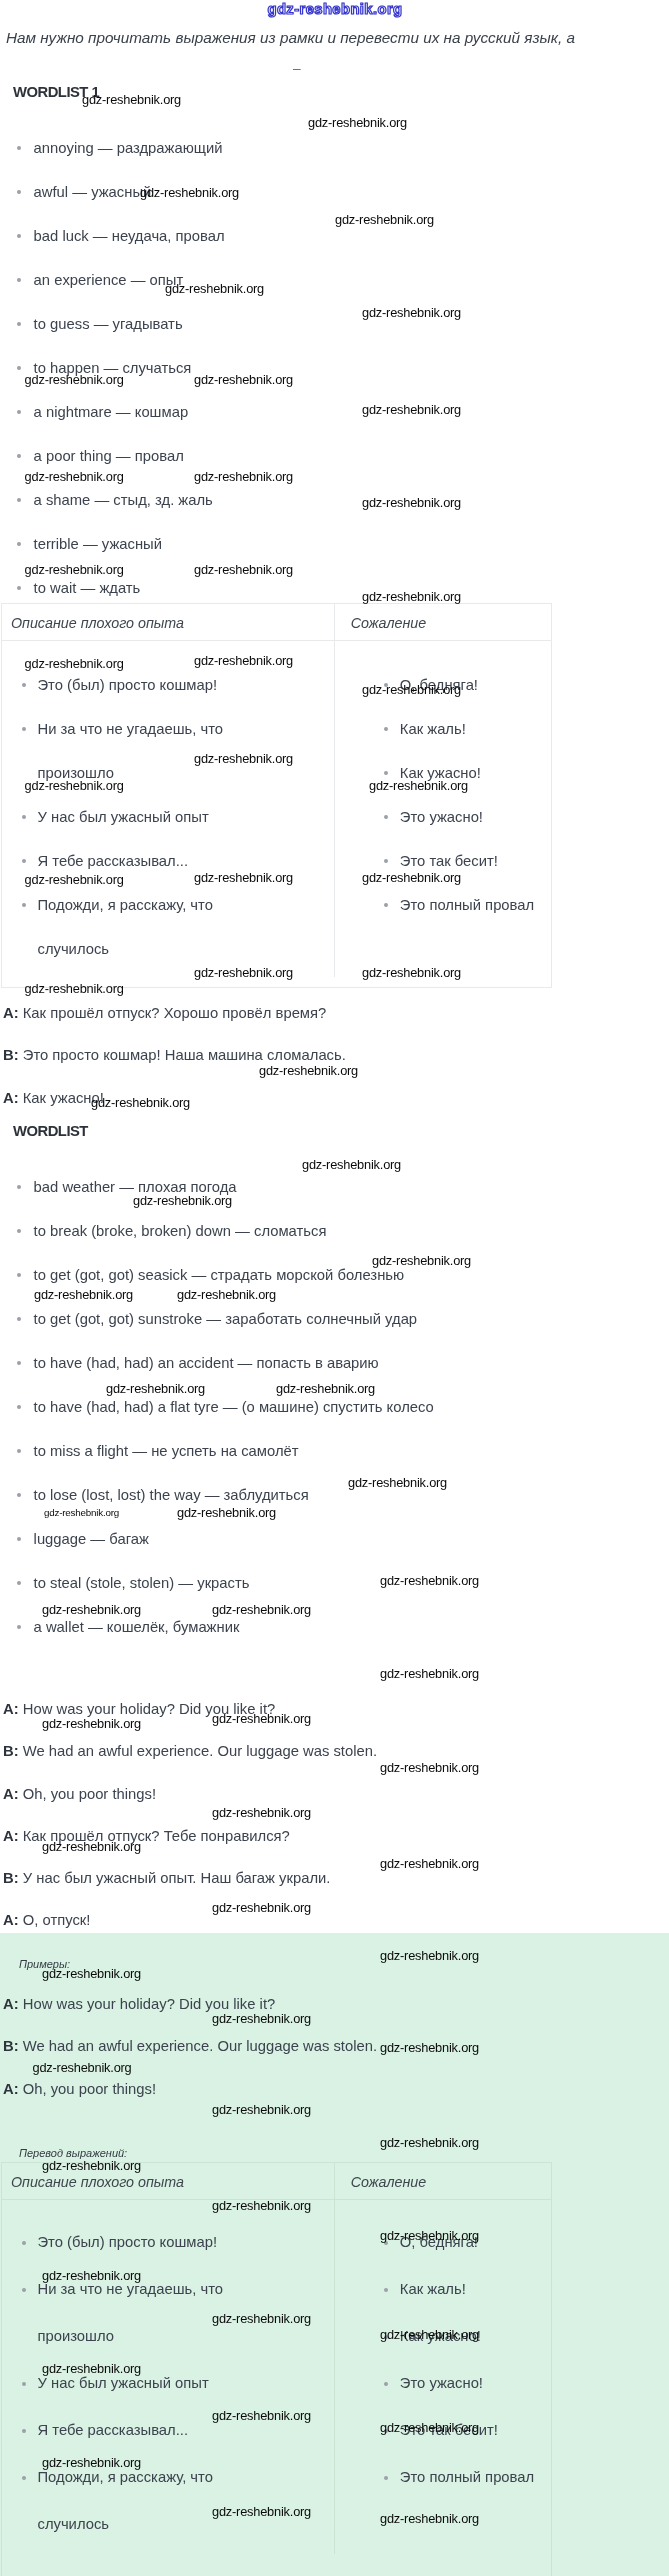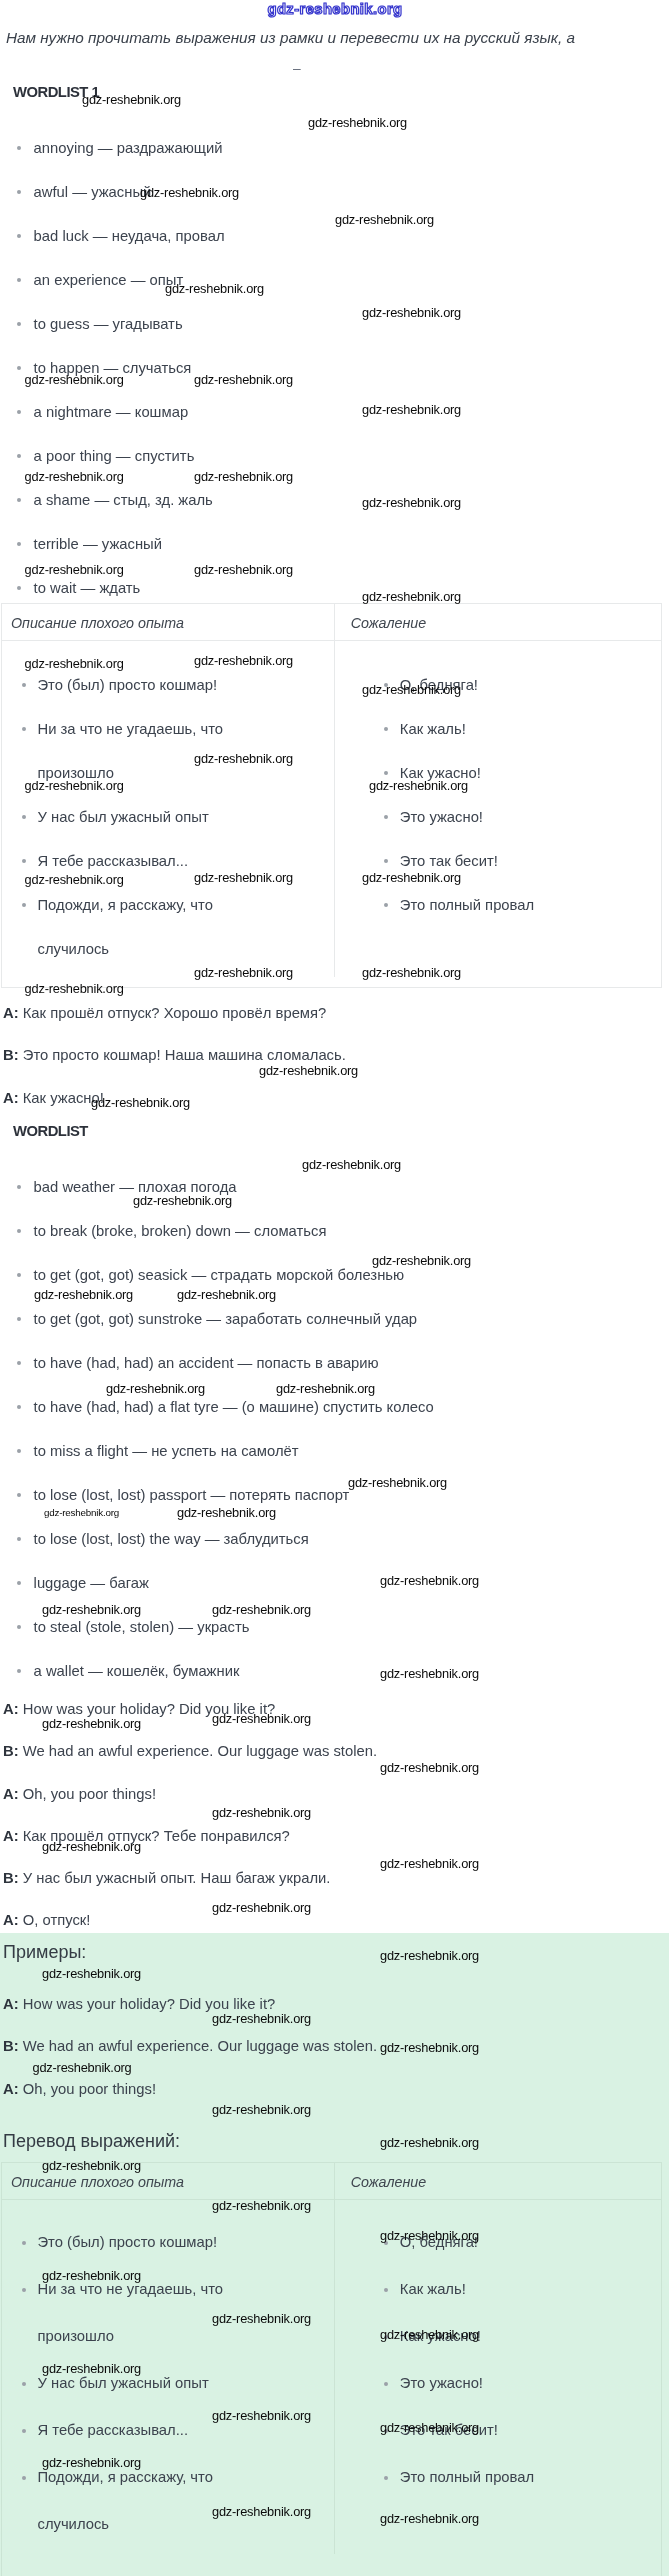--- a/index.html
+++ b/index.html
@@ -16,21 +16,21 @@
   
   .intro{position:absolute;left:5.9px;top:13.8px;font-size:15.3px;color:#3a414b;font-style:italic;}
   .dash-art{position:absolute;left:293px;top:61px;font-size:13.8px;color:#6b7280;}
   .wl-title{position:absolute;left:1px;margin:0;font-size:14.8px;font-weight:700;
       letter-spacing:-0.5px;color:#2c313a;padding-left:12px;}
   ul.wl{position:absolute;left:6px;margin:0;padding:0;list-style:none;font-size:14.8px;width:611px;}
   ul.wl li{position:relative;height:44px;padding-left:27.6px;line-height:18.7px;}
   ul.wl li::before{content:"";position:absolute;left:10.8px;top:6.9px;width:3.9px;height:3.9px;
       border-radius:50%;background:#9ba1a8;}
   
-  .tbl{position:absolute;left:1px;width:661px;box-sizing:border-box;border:1px solid #e7e9ea;}
+  .tbl{position:absolute;left:1px;width:551px;box-sizing:border-box;border:1px solid #e7e9ea;}
   .t2{border-color:#cbe4d4;}
   .tbl-head{display:flex;border-bottom:1px solid #e7e9ea;}
   .t2 .tbl-head{border-color:#cbe4d4;}
   .th{flex:0 0 332px;font-style:italic;font-size:14.3px;color:#3f464f;box-sizing:border-box;
       padding:10.8px 0 8.9px 8.9px;}
   .th-2{flex:1;border-left:1px solid #e7e9ea;padding-left:15.8px;}
   .t2 .th-2{border-color:#cbe4d4;}
   .tbl-body{display:flex;}
   ul.cell{flex:0 0 332px;margin:0;list-style:none;font-size:14.8px;box-sizing:border-box;
       padding:22.6px 0 5.9px 19.7px;}
@@ -39,21 +39,21 @@
   ul.cell li{position:relative;padding-left:15.8px;max-width:234px;line-height:44px;}
   ul.cell li::before{content:"";position:absolute;left:0;top:19.7px;width:3.9px;height:3.9px;
       border-radius:50%;background:#9ba1a8;}
   .t2 ul.cell{padding-top:19.7px;}
   .t2 ul.cell li{line-height:47px;}
   .t2 ul.cell li::before{top:21.7px;}
   
   .dlg{position:absolute;left:3px;font-size:14.8px;}
   .dlg p{margin:0 0 23.6px 0;line-height:18.7px;}
   .spk{font-weight:700;color:#2e343d;}
-  .lbl{position:absolute;left:3px;font-size:18px;color:#343b44;margin:0;}
+  .lbl{position:absolute;left:3px;font-size:11px;color:#343b44;margin:16px;font-style:italic;}
 </style>
 </head>
 <body>
 
 <div class="page">
 
   <div class="green-bg"></div>
 
   <span class="wm-blue">gdz-reshebnik.org</span>
 
@@ -62,21 +62,21 @@
 
   <h2 class="wl-title" style="top:84px;">WORDLIST 1</h2>
   <ul class="wl" style="top:139px;">
     <li>annoying — раздражающий</li>
     <li>awful — ужасный</li>
     <li>bad luck — неудача, провал</li>
     <li>an experience — опыт</li>
     <li>to guess — угадывать</li>
     <li>to happen — случаться</li>
     <li>a nightmare — кошмар</li>
-    <li>a poor thing — спустить</li>
+    <li>a poor thing — провал</li>
     <li>a shame — стыд, зд. жаль</li>
     <li>terrible — ужасный</li>
     <li>to wait — ждать</li>
   </ul>
 
   <div class="tbl t1" style="top:603px;height:385px;">
     <div class="tbl-head">
       <div class="th">Описание плохого опыта</div>
       <div class="th th-2">Сожаление</div>
     </div>
@@ -107,21 +107,20 @@
 
   <h2 class="wl-title" style="top:1123px;">WORDLIST</h2>
   <ul class="wl" style="top:1178px;">
     <li>bad weather — плохая погода</li>
     <li>to break (broke, broken) down — сломаться</li>
     <li>to get (got, got) seasick — страдать морской болезнью</li>
     <li>to get (got, got) sunstroke — заработать солнечный удар</li>
     <li>to have (had, had) an accident — попасть в аварию</li>
     <li>to have (had, had) a flat tyre — (о машине) спустить колесо</li>
     <li>to miss a flight — не успеть на самолёт</li>
-    <li>to lose (lost, lost) passport — потерять паспорт</li>
     <li>to lose (lost, lost) the way — заблудиться</li>
     <li>luggage — багаж</li>
     <li>to steal (stole, stolen) — украсть</li>
     <li>a wallet — кошелёк, бумажник</li>
   </ul>
 
   <div class="dlg" style="top:1700px;">
     <p><span class="spk">A:</span> <span>How was your holiday? Did you like it?</span></p>
     <p><span class="spk">B:</span> <span>We had an awful experience. Our luggage was stolen.</span></p>
     <p><span class="spk">A:</span> <span>Oh, you poor things!</span></p>

